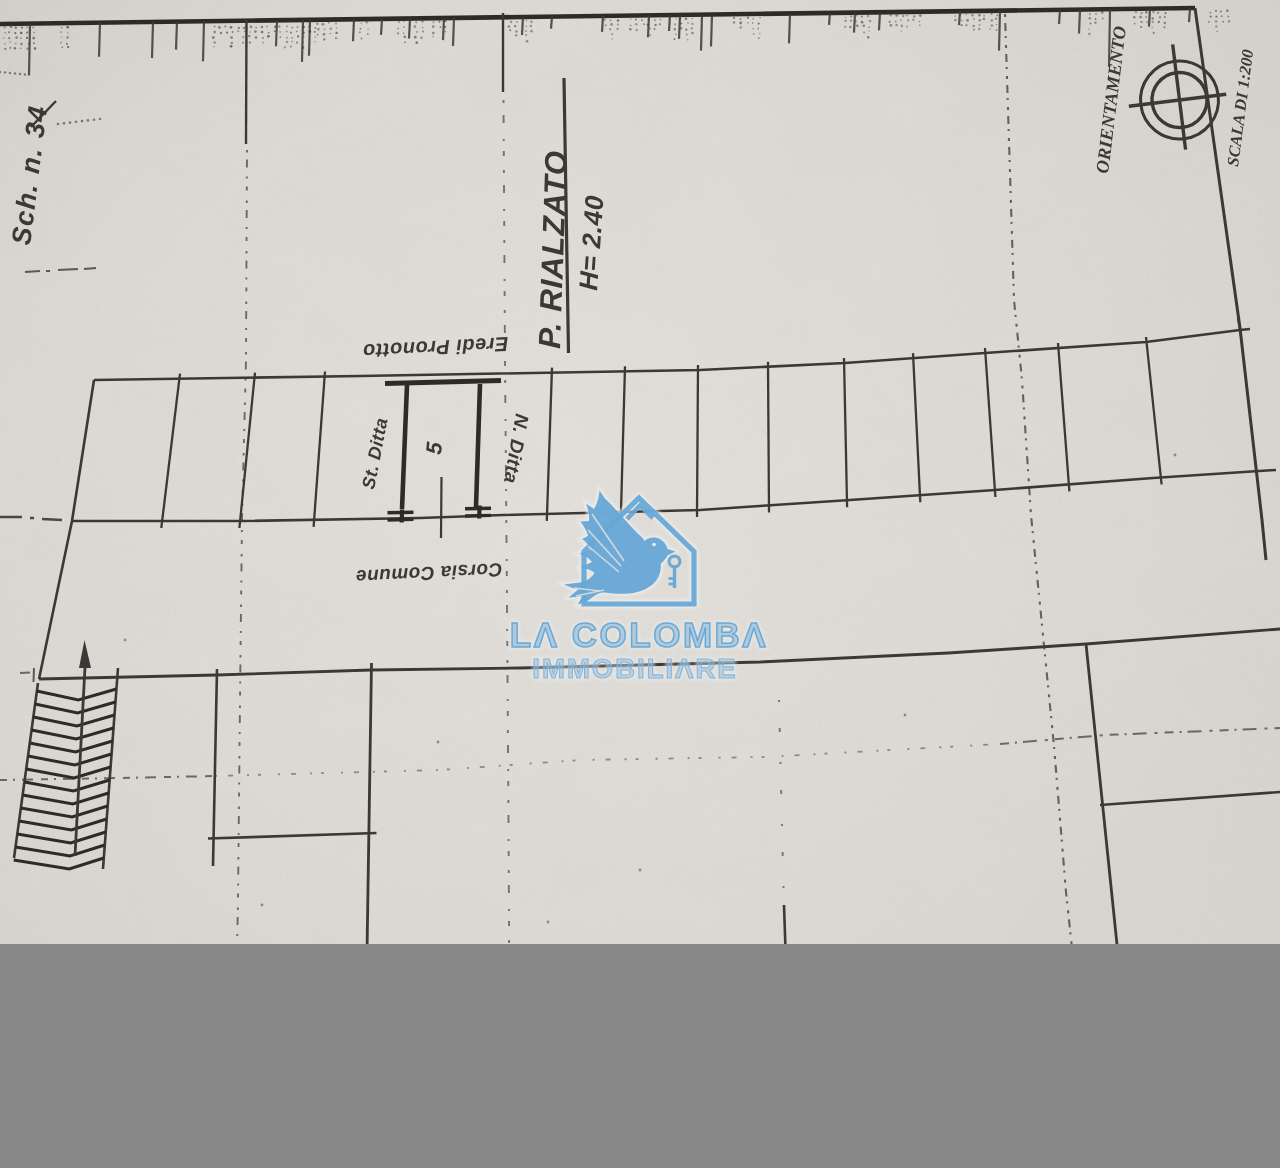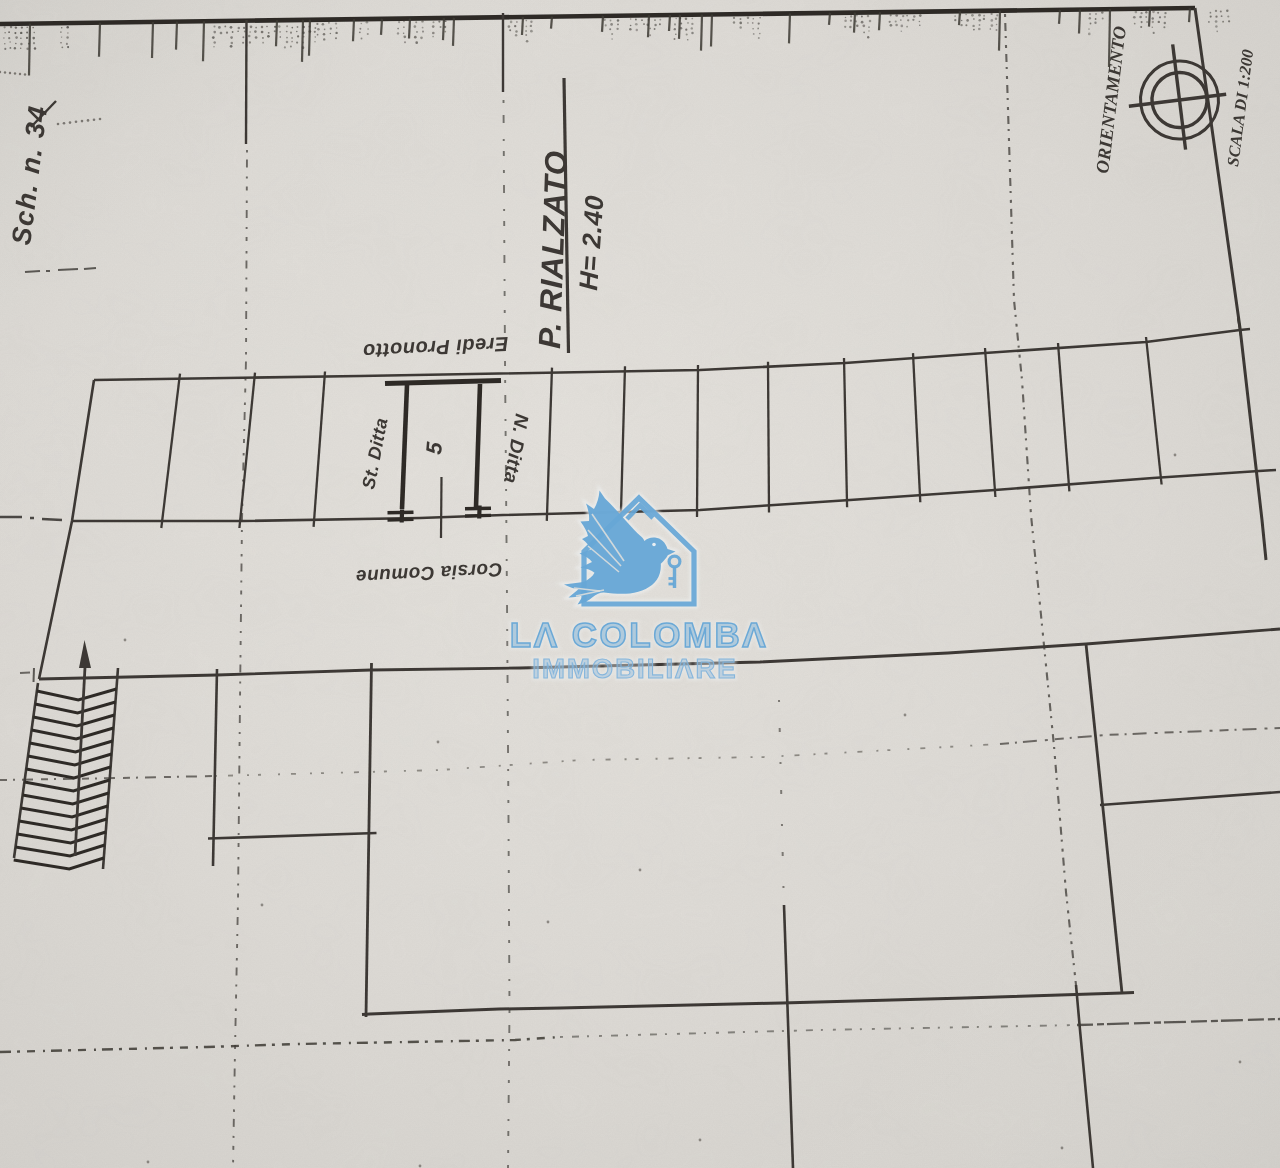--- a/index.html
+++ b/index.html
@@ -1,15 +1,15 @@
 <!DOCTYPE html>
 <html><head><meta charset="utf-8">
 <style>
   html,body{margin:0;padding:0;background:#888;}
-  #page{width:1280px;height:1168px;position:relative;overflow:hidden;}
+  #page{width:1280px;height:944px;position:relative;overflow:hidden;}
 </style></head>
 <body>
 <div id="page">
 <svg width="1280" height="1168" viewBox="0 0 1280 1168">
 <defs>
   <radialGradient id="paper" cx="45%" cy="42%" r="78%">
     <stop offset="0%" stop-color="#e5e2dd"></stop>
     <stop offset="55%" stop-color="#dedbd6"></stop>
     <stop offset="100%" stop-color="#d4d1cc"></stop>
   </radialGradient>

